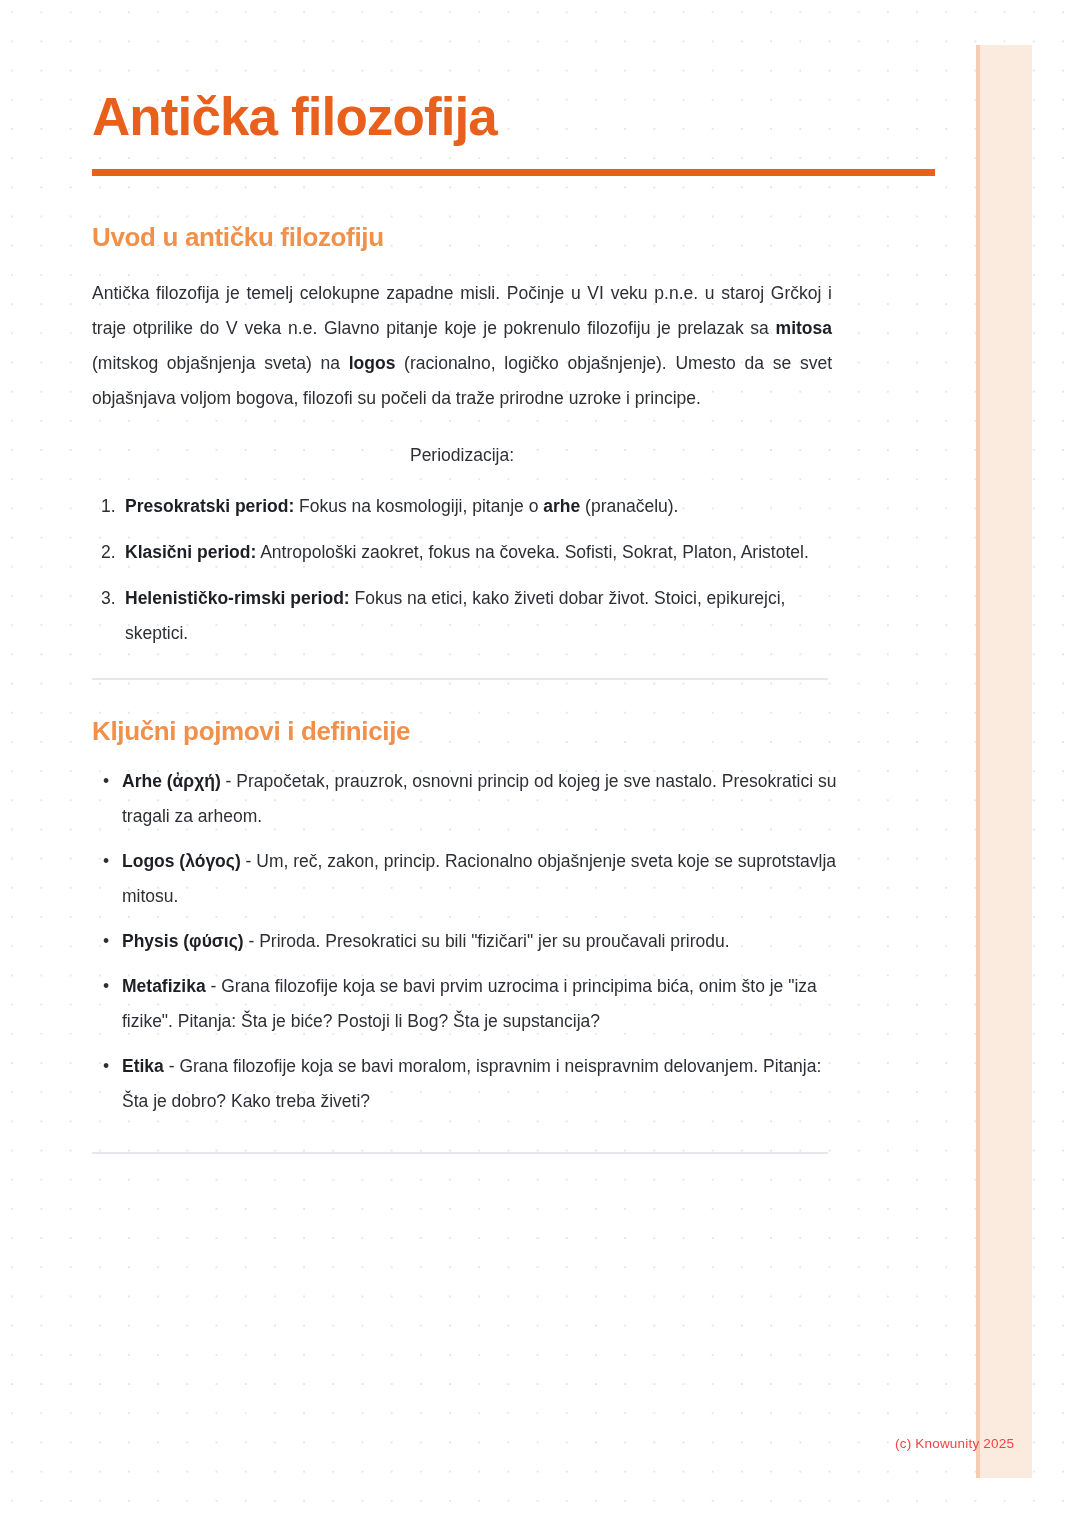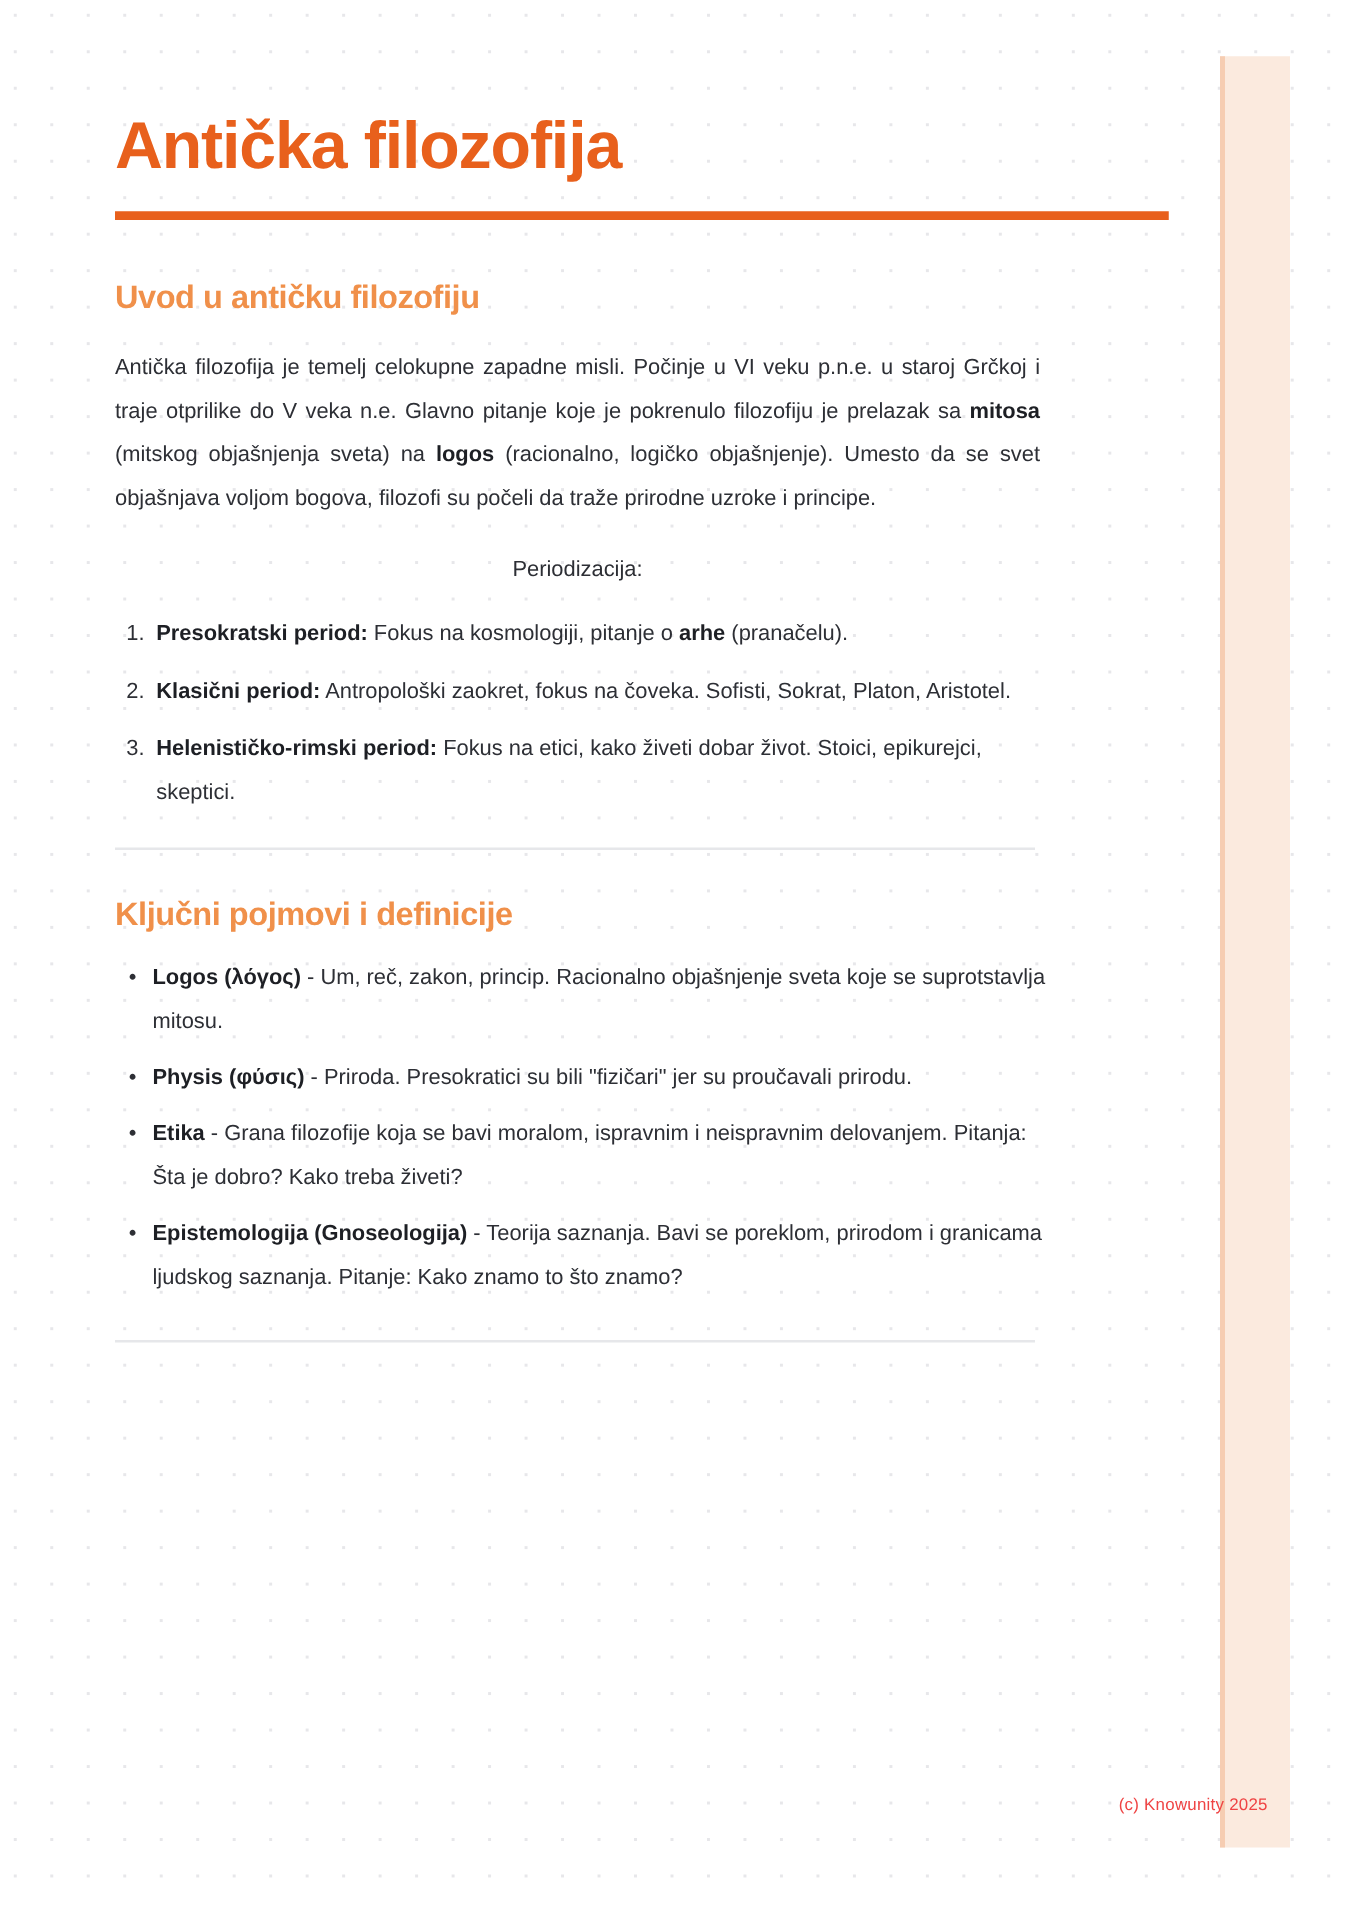--- a/index.html
+++ b/index.html
@@ -211,23 +211,24 @@
         <li><b>Presokratski period:</b><span> Fokus na kosmologiji, pitanje o </span><b>arhe</b><span> (pranačelu).</span></li>
         <li><b>Klasični period:</b><span> Antropološki zaokret, fokus na čoveka. Sofisti, Sokrat, Platon, Aristotel.</span></li>
         <li><b>Helenističko-rimski period:</b><span> Fokus na etici, kako živeti dobar život. Stoici, epikurejci, skeptici.</span></li>
       </ol>
 
     <div class="divider"></div>
 
     <h2 id="heading-pojmovi" class="section-heading">Ključni pojmovi i definicije</h2>
 
     <ul id="pojmovi-list">
+        <li><b>Arhe (ἀρχή)</b><span> - Prapočetak, prauzrok, osnovni princip od kojeg je sve nastalo. Presokratici su tragali za arheom.</span></li>
         <li><b>Logos (λόγος)</b><span> - Um, reč, zakon, princip. Racionalno objašnjenje sveta koje se suprotstavlja mitosu.</span></li>
         <li><b>Physis (φύσις)</b><span> - Priroda. Presokratici su bili "fizičari" jer su proučavali prirodu.</span></li>
+        <li><b>Metafizika</b><span> - Grana filozofije koja se bavi prvim uzrocima i principima bića, onim što je "iza fizike". Pitanja: Šta je biće? Postoji li Bog? Šta je supstancija?</span></li>
         <li><b>Etika</b><span> - Grana filozofije koja se bavi moralom, ispravnim i neispravnim delovanjem. Pitanja: Šta je dobro? Kako treba živeti?</span></li>
-        <li><b>Epistemologija (Gnoseologija)</b><span> - Teorija saznanja. Bavi se poreklom, prirodom i granicama ljudskog saznanja. Pitanje: Kako znamo to što znamo?</span></li>
       </ul>
 
     <div class="divider" id="divider-bottom"></div>
   </div>
 
   <div id="watermark">(c) Knowunity 2025</div>
 </div>
 
 </body></html>

